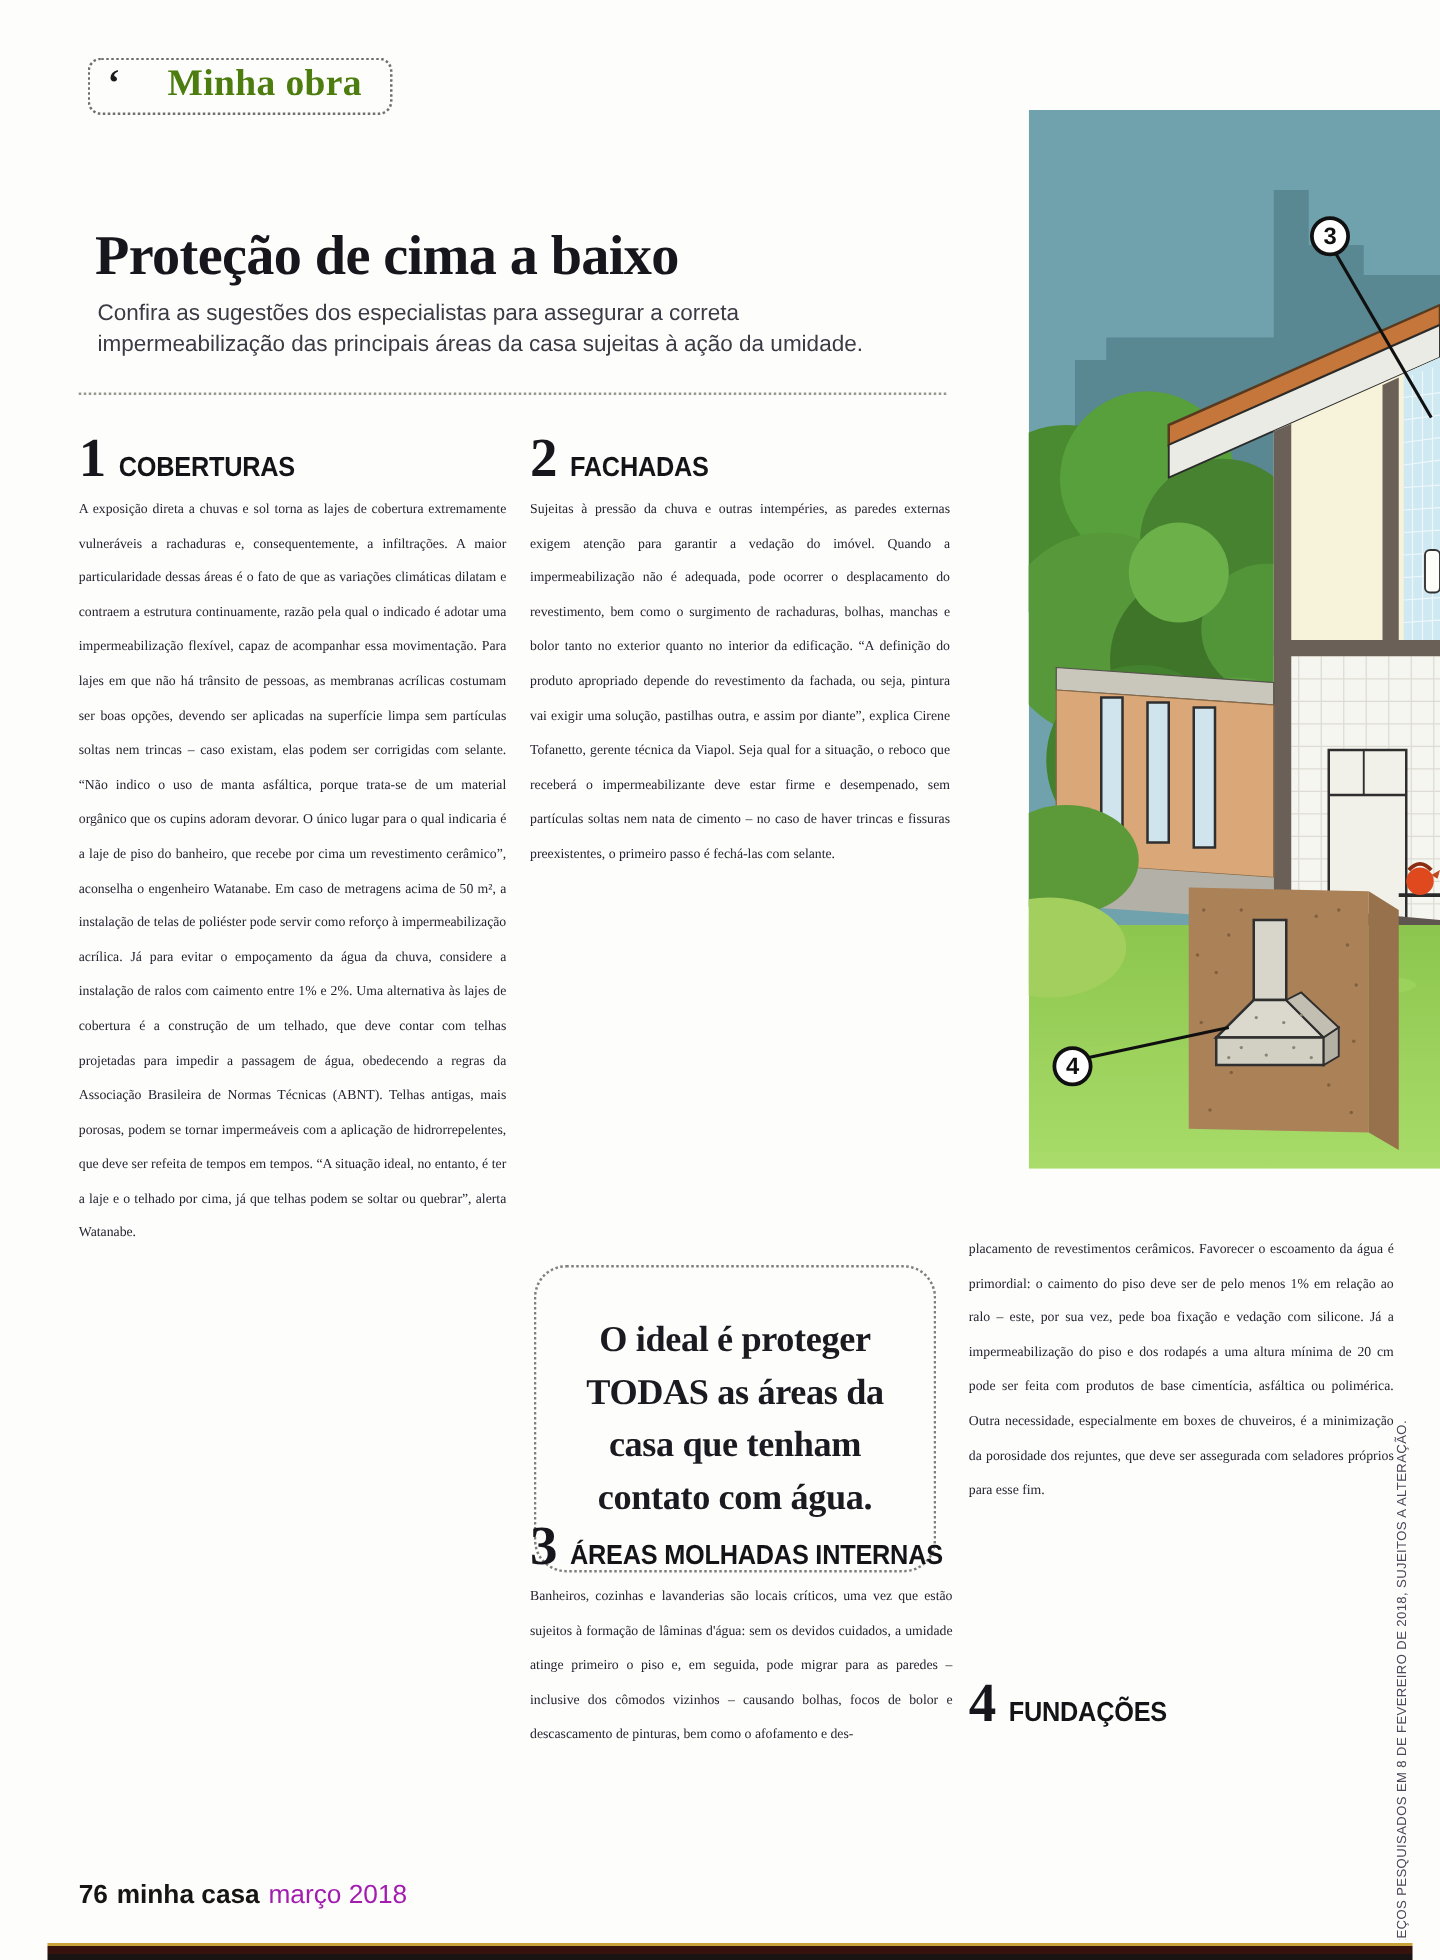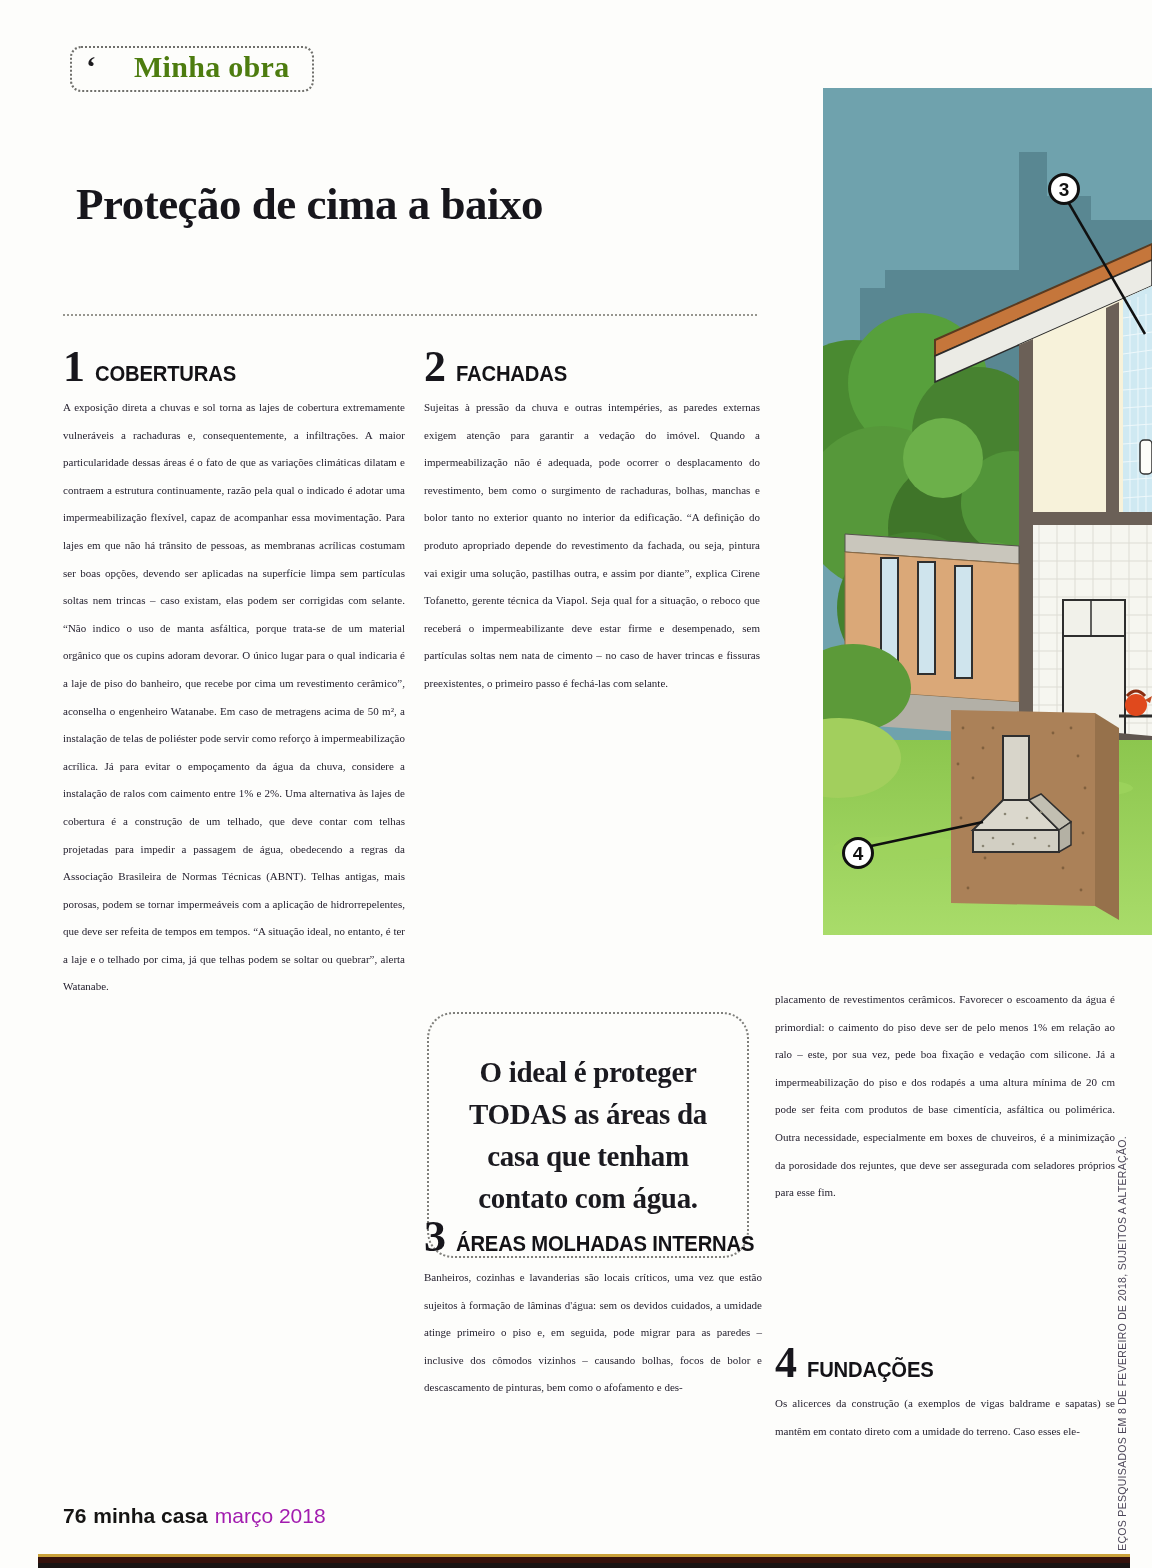--- a/index.html
+++ b/index.html
@@ -68,20 +68,21 @@
 <body>
 
 <div class="page">
 
   <div class="tag-box">
     <span class="tag-orn">‘</span>
     <span class="tag-label">Minha obra</span>
   </div>
 
   <h1 class="title">Proteção de cima a baixo</h1>
+  <p class="subtitle">Confira as sugestões dos especialistas para assegurar a correta impermeabilização das principais áreas da casa sujeitas à ação da umidade.</p>
   <div class="rule"></div>
 
   <div class="sec-head h1">
     <span class="sec-num">1</span>
     <span class="sec-lbl">COBERTURAS</span>
   </div>
   <p class="body b1">A exposição direta a chuvas e sol torna as lajes de cobertura extremamente vulneráveis a rachaduras e, consequentemente, a infiltrações. A maior particularidade dessas áreas é o fato de que as variações climáticas dilatam e contraem a estrutura continuamente, razão pela qual o indicado é adotar uma impermeabilização flexível, capaz de acompanhar essa movimentação. Para lajes em que não há trânsito de pessoas, as membranas acrílicas costumam ser boas opções, devendo ser aplicadas na superfície limpa sem partículas soltas nem trincas – caso existam, elas podem ser corrigidas com selante. “Não indico o uso de manta asfáltica, porque trata-se de um material orgânico que os cupins adoram devorar. O único lugar para o qual indicaria é a laje de piso do banheiro, que recebe por cima um revestimento cerâmico”, aconselha o engenheiro Watanabe. Em caso de metragens acima de 50 m², a instalação de telas de poliéster pode servir como reforço à impermeabilização acrílica. Já para evitar o empoçamento da água da chuva, considere a instalação de ralos com caimento entre 1% e 2%. Uma alternativa às lajes de cobertura é a construção de um telhado, que deve contar com telhas projetadas para impedir a passagem de água, obedecendo a regras da Associação Brasileira de Normas Técnicas (ABNT). Telhas antigas, mais porosas, podem se tornar impermeáveis com a aplicação de hidrorrepelentes, que deve ser refeita de tempos em tempos. “A situação ideal, no entanto, é ter a laje e o telhado por cima, já que telhas podem se soltar ou quebrar”, alerta Watanabe.</p>
 
   <div class="sec-head h2">
     <span class="sec-num">2</span>
@@ -98,21 +99,20 @@
     <span class="sec-lbl">ÁREAS MOLHADAS INTERNAS</span>
   </div>
   <p class="body b3">Banheiros, cozinhas e lavanderias são locais críticos, uma vez que estão sujeitos à formação de lâminas d'água: sem os devidos cuidados, a umidade atinge primeiro o piso e, em seguida, pode migrar para as paredes – inclusive dos cômodos vizinhos – causando bolhas, focos de bolor e descascamento de pinturas, bem como o afofamento e des-</p>
 
   <p class="body b3c">placamento de revestimentos cerâmicos. Favorecer o escoamento da água é primordial: o caimento do piso deve ser de pelo menos 1% em relação ao ralo – este, por sua vez, pede boa fixação e vedação com silicone. Já a impermeabilização do piso e dos rodapés a uma altura mínima de 20 cm pode ser feita com produtos de base cimentícia, asfáltica ou polimérica. Outra necessidade, especialmente em boxes de chuveiros, é a minimização da porosidade dos rejuntes, que deve ser assegurada com seladores próprios para esse fim.</p>
 
   <div class="sec-head h4">
     <span class="sec-num">4</span>
     <span class="sec-lbl">FUNDAÇÕES</span>
   </div>
-  <p class="body b4">Os alicerces da construção (a exemplos de vigas baldrame e sapatas) se mantêm em contato direto com a umidade do terreno. Caso esses ele-</p>
 
   <div class="illus">
     <svg viewBox="0 0 329 847" width="329" height="847" xmlns="http://www.w3.org/2000/svg">
       <defs>
         <linearGradient id="grassG" x1="0" y1="0" x2="0" y2="1">
           <stop offset="0" stop-color="#8cc64e"></stop>
             <stop offset="1" stop-color="#a9dc6a"></stop>
         </linearGradient>
       </defs>
 

